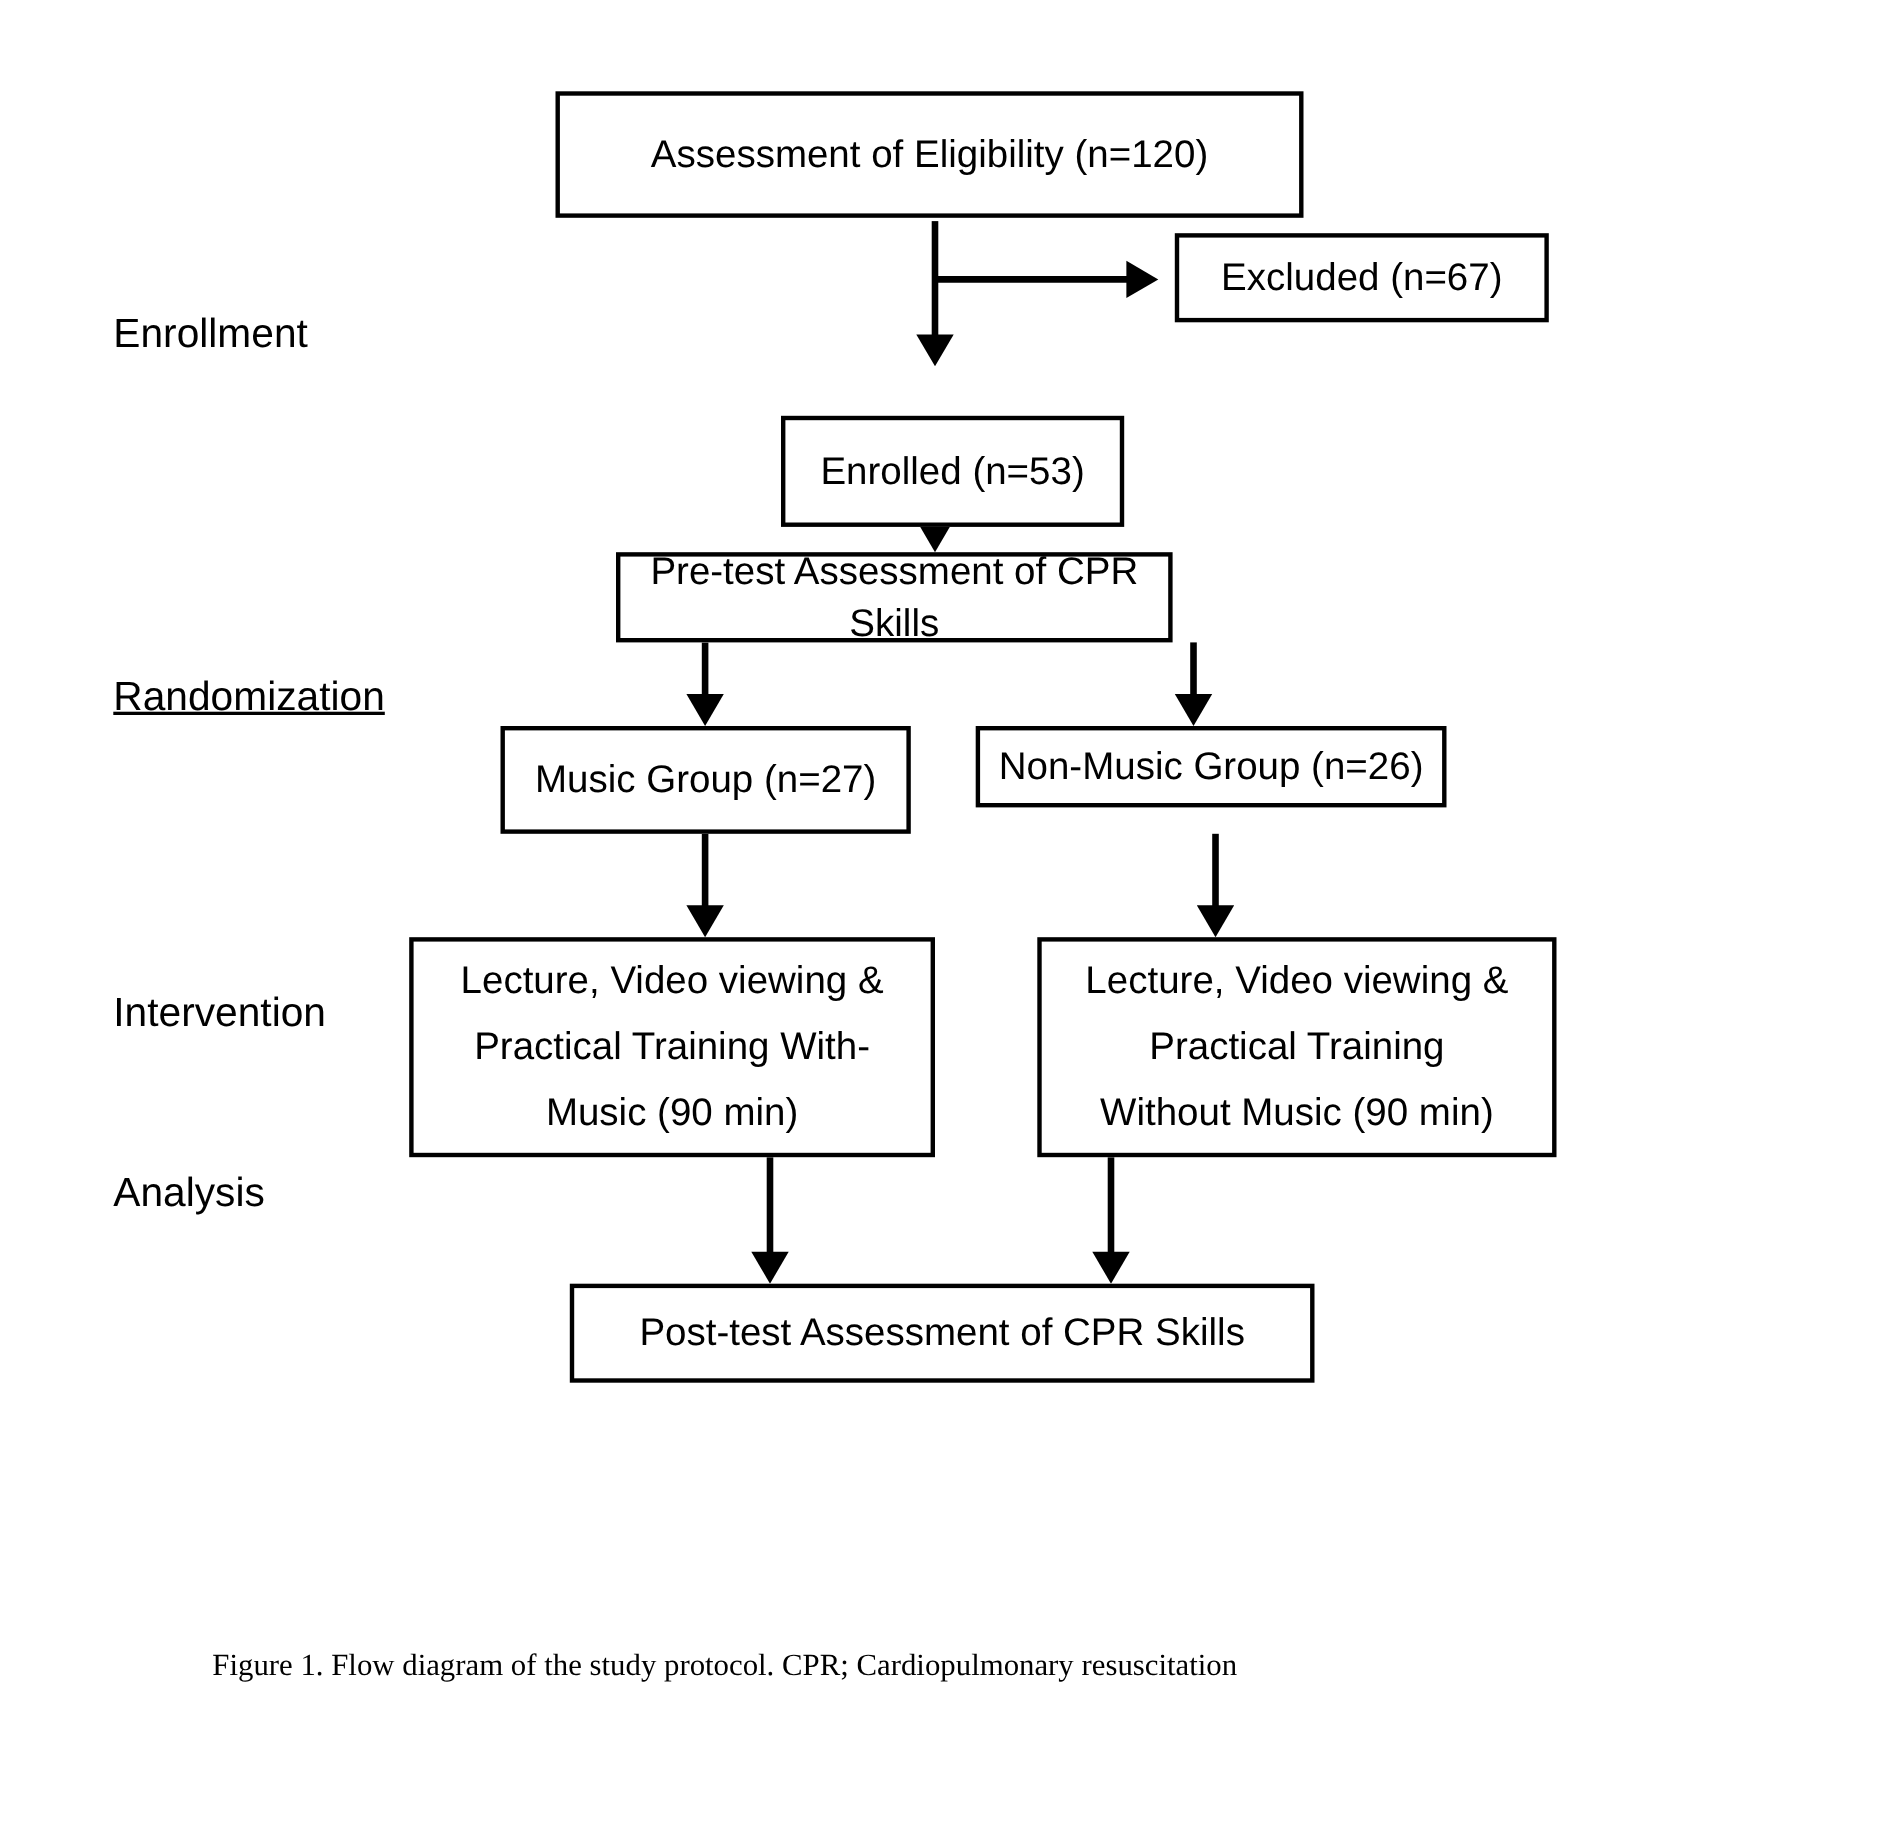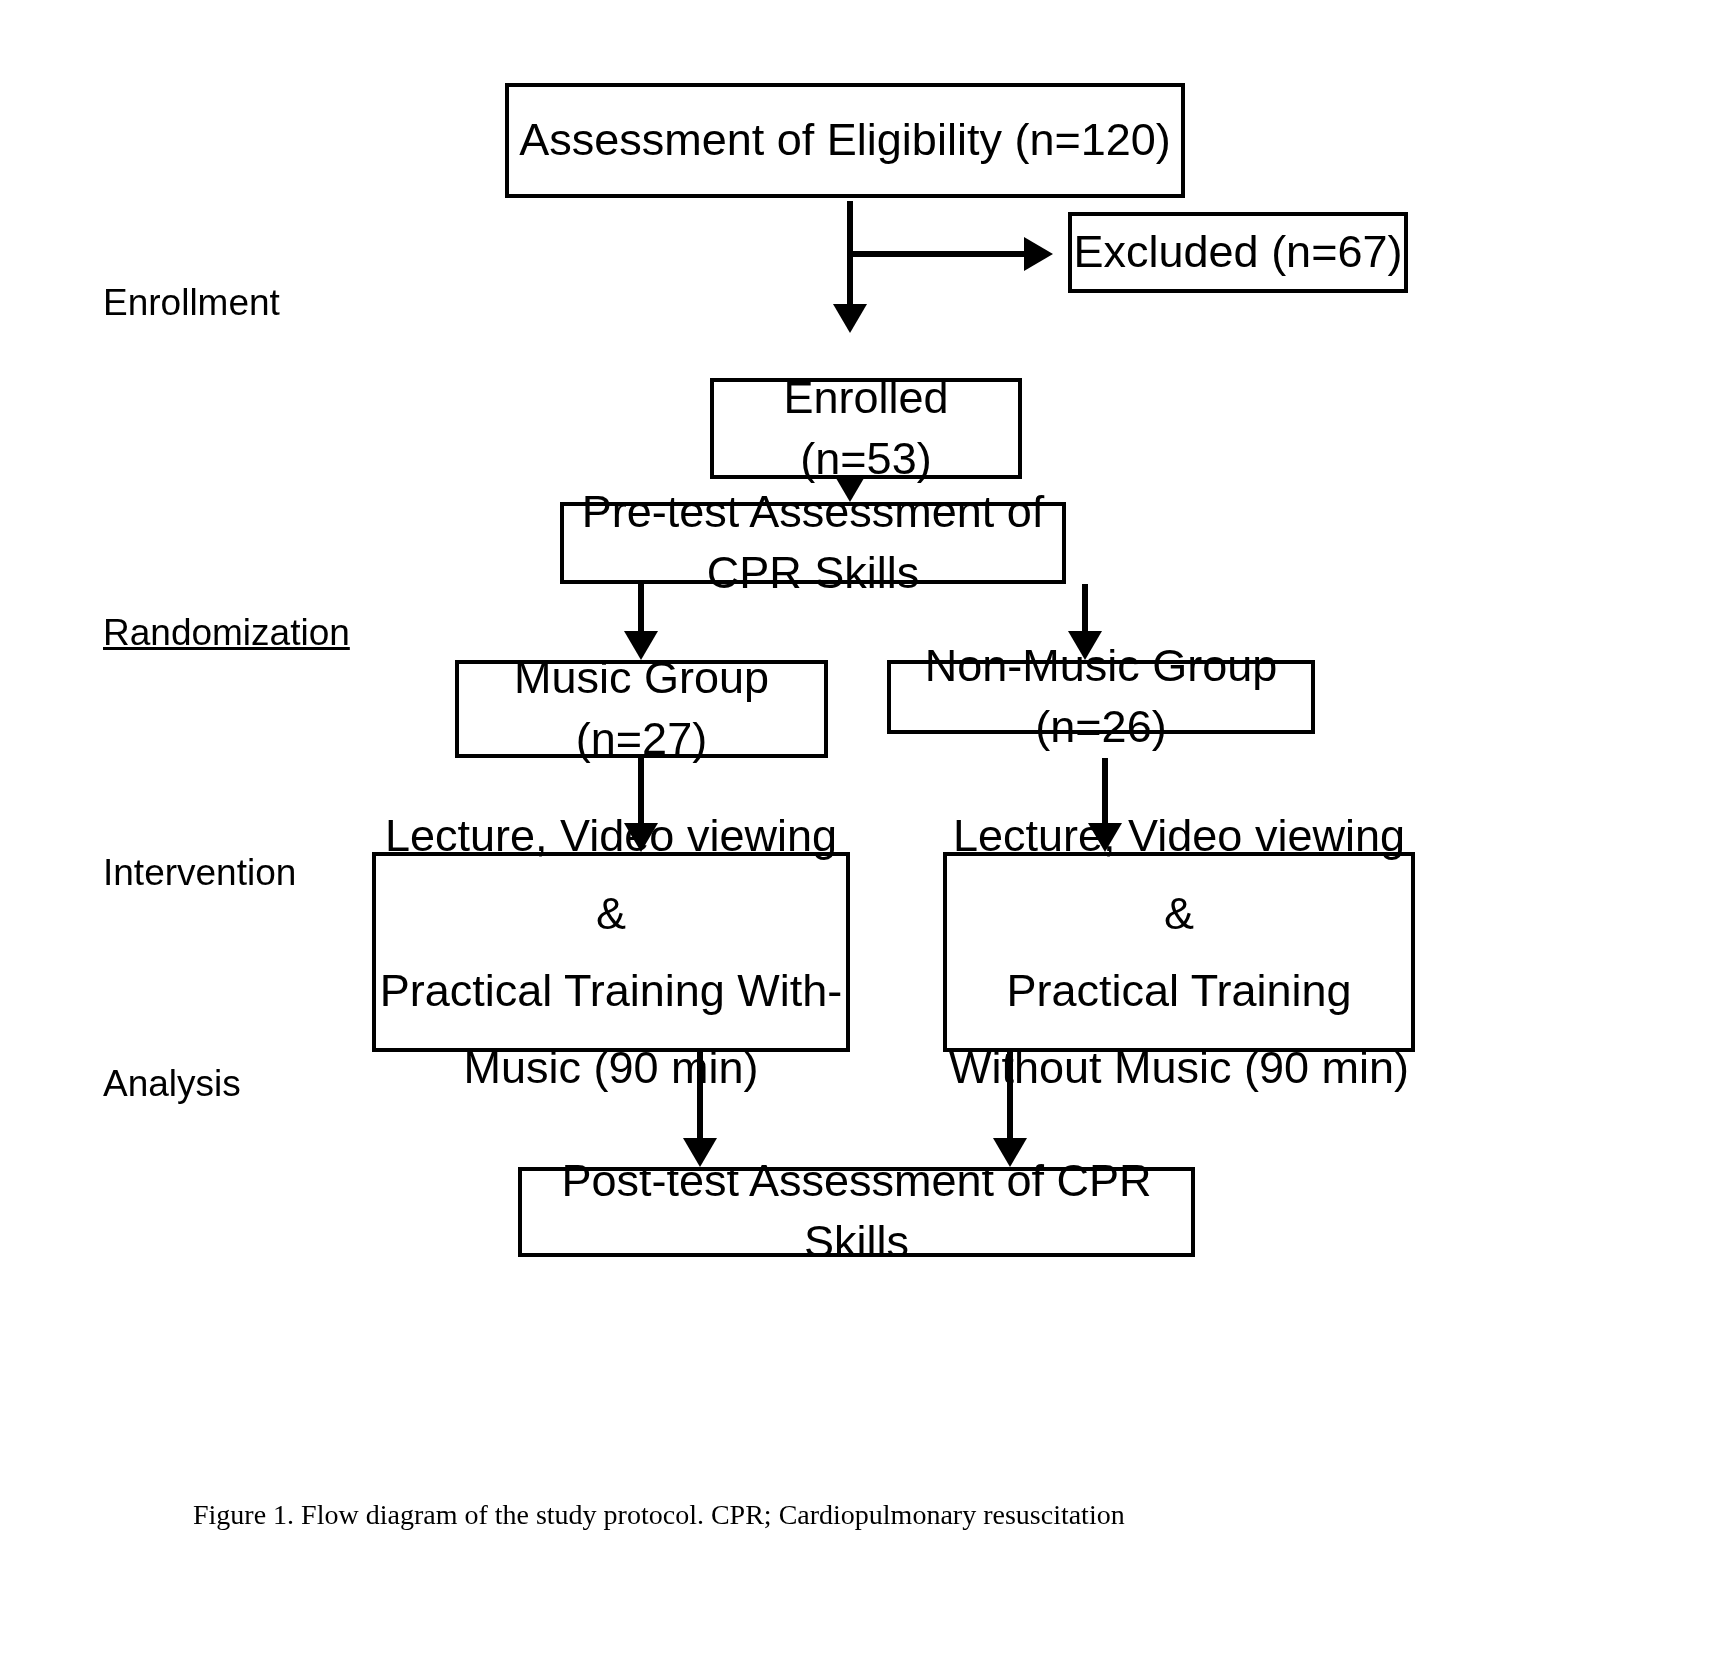--- a/index.html
+++ b/index.html
@@ -32,21 +32,21 @@
   }
   .fbox {
     position: absolute;
     box-sizing: border-box;
     border: 4px solid #000000;
     background: #ffffff;
     display: flex;
     align-items: center;
     justify-content: center;
     text-align: center;
-    font-size: 45px;
+    font-size: 35px;
     line-height: 1.35;
     white-space: pre-line;
   }
   .box-eligibility   { left: 505px;  top: 83px;   width: 680px; height: 115px; }
   .box-excluded      { left: 1068px; top: 212px;  width: 340px; height: 81px;  }
   .box-enrolled      { left: 710px;  top: 333px;  width: 312px; height: 101px; margin-top: 45px; }
   .box-pretest       { left: 560px;  top: 502px;  width: 506px; height: 82px;  }
   .box-music         { left: 455px;  top: 660px;  width: 373px; height: 98px;  }
   .box-nonmusic      { left: 887px;  top: 660px;  width: 428px; height: 74px;  }
   .box-int-left      { left: 372px;  top: 852px;  width: 478px; height: 200px; line-height: 1.72; }
@@ -54,21 +54,21 @@
   .box-posttest      { left: 518px;  top: 1167px; width: 677px; height: 90px;  }
   .stage-label {
     position: absolute;
     left: 103px;
     font-size: 37px;
     line-height: 1.1;
     white-space: nowrap;
   }
   .label-enrollment    { top: 283px;  }
   .label-randomization { top: 613px; text-decoration: underline;  }
-  .label-intervention  { top: 853px;  }
+  .label-intervention  { top: 901px;  }
   .label-analysis      { top: 1064px; }
   .caption {
     position: absolute;
     left: 193px;
     top: 1499px;
     font-family: "Liberation Serif", "DejaVu Serif", serif;
     font-size: 28px;
     white-space: nowrap;
   }
 </style>

